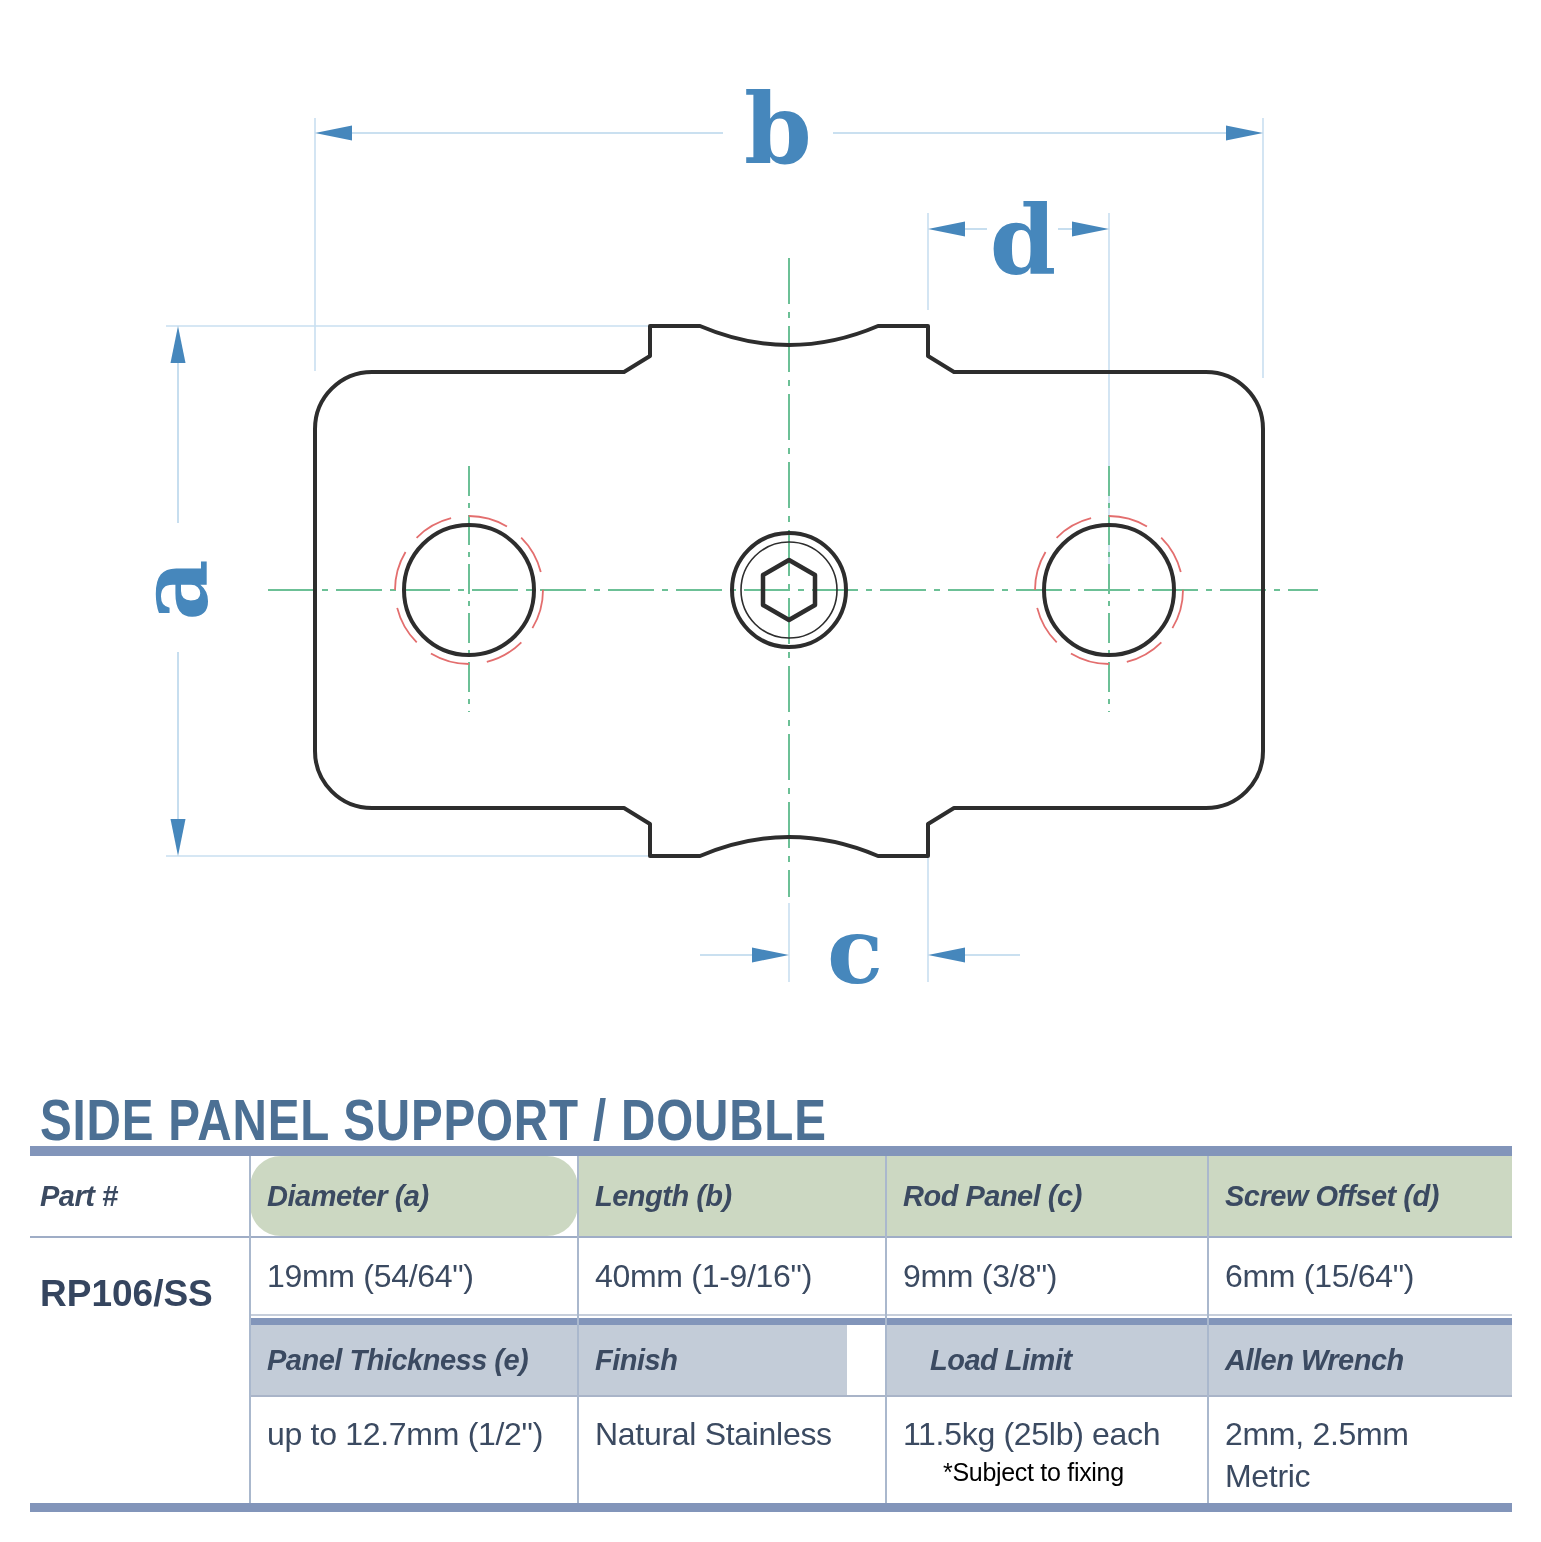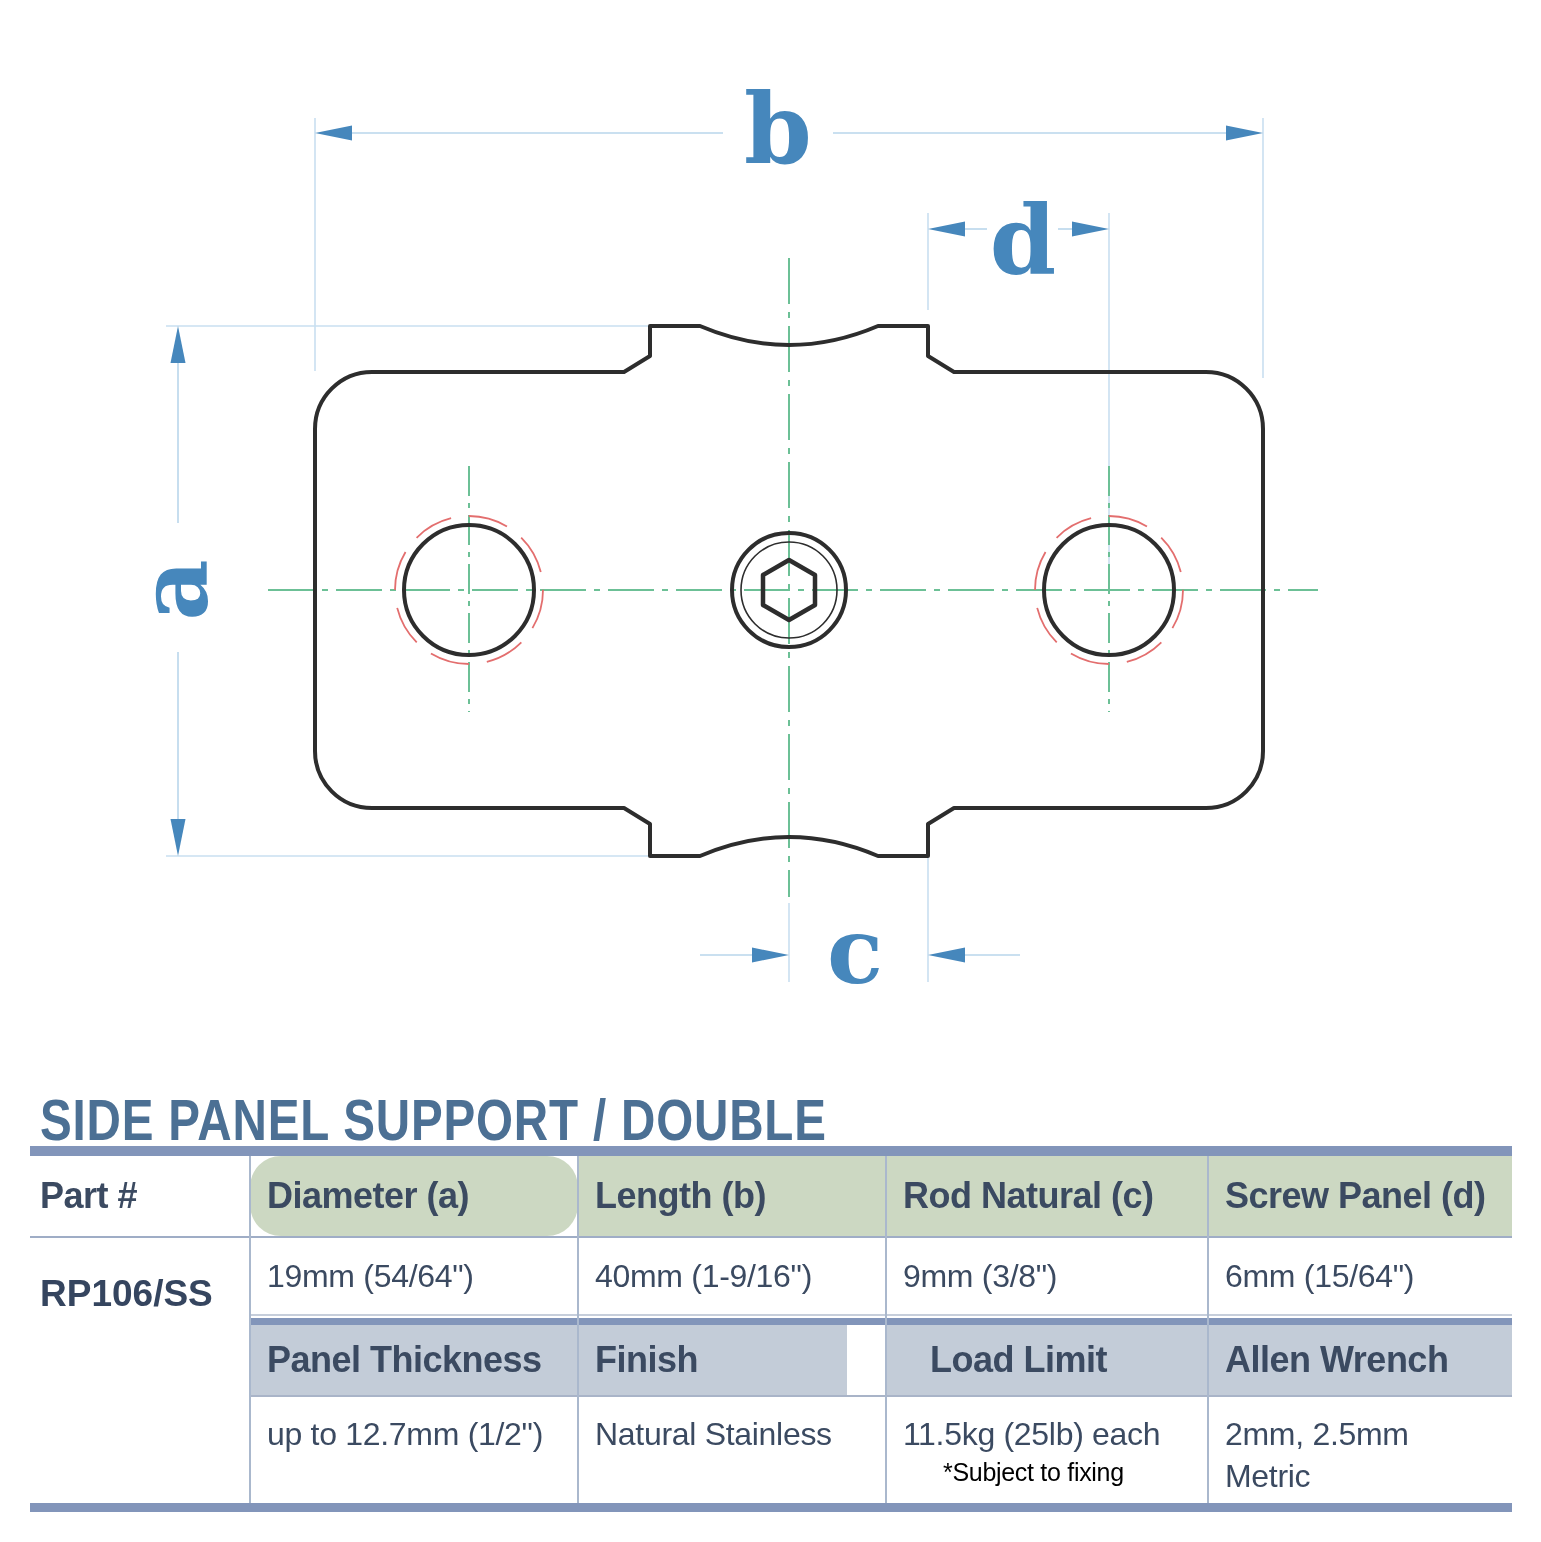--- a/index.html
+++ b/index.html
@@ -7,21 +7,21 @@
        font-family:"Liberation Sans",sans-serif;}
   #stage{position:absolute;inset:0;}
   svg text.dimlabel{font-family:"DejaVu Serif",serif;font-weight:700;fill:#4687bc;}
   .title{position:absolute;left:40px;top:1086px;font-size:58px;font-weight:700;
          color:#4c7094;letter-spacing:1px;white-space:nowrap;
          transform:scale(0.82,1);transform-origin:left top;}
   .band{position:absolute;}
   .rule{background:#8295ba;}
   .thin{background:#9fadc6;}
   .cell{position:absolute;box-sizing:border-box;color:#3b4a61;overflow:hidden;}
-  .hcell{font-size:36px;font-weight:700;letter-spacing:-0.5px;padding-left:17px;}
+  .hcell{font-size:29px;font-weight:700;letter-spacing:-0.5px;padding-left:17px;font-style:italic;}
   .greenbg{background:#ccd8c2;}
   .graybg{background:#c3ccd8;}
   .dcell{font-size:32px;font-weight:400;letter-spacing:-0.3px;padding-left:17px;}
   .partnum{font-size:37px;font-weight:700;color:#35455f;}
   .vdiv{position:absolute;width:2px;background:#aab8cd;}
   .twoline{line-height:42px;padding-top:16px;}
   .note{font-size:25px;line-height:34px;color:#000000;margin-left:40px;}
   .wrapnarrow{display:block;max-width:215px;}
 </style>
 </head>
@@ -98,22 +98,22 @@
   <div class="title">SIDE PANEL SUPPORT / DOUBLE</div>
 
   
   
   <div class="band rule" style="left:30px;top:1146px;width:1482px;height:10px;"></div>
 
   
   <div class="cell hcell" style="left:30px;top:1156px;width:220px;height:80px;line-height:80px;padding-left:10px;background:#ffffff;">Part #</div>
   <div class="cell hcell greenbg" style="left:250px;top:1156px;width:328px;height:80px;line-height:80px;border-radius:31px;">Diameter (a)</div>
   <div class="cell hcell greenbg" style="left:578px;top:1156px;width:308px;height:80px;line-height:80px;">Length (b)</div>
-  <div class="cell hcell greenbg" style="left:886px;top:1156px;width:322px;height:80px;line-height:80px;">Rod Natural (c)</div>
-  <div class="cell hcell greenbg" style="left:1208px;top:1156px;width:304px;height:80px;line-height:80px;">Screw Panel (d)</div>
+  <div class="cell hcell greenbg" style="left:886px;top:1156px;width:322px;height:80px;line-height:80px;">Rod Panel (c)</div>
+  <div class="cell hcell greenbg" style="left:1208px;top:1156px;width:304px;height:80px;line-height:80px;">Screw Offset (d)</div>
 
   <div class="band thin" style="left:30px;top:1236px;width:1482px;height:2px;"></div>
 
   
   <div class="cell partnum" style="left:30px;top:1238px;width:220px;height:76px;line-height:76px;padding-left:10px;margin-top:18px;">RP106/SS</div>
   <div class="cell dcell" style="left:250px;top:1238px;width:328px;height:76px;line-height:76px;">19mm (54/64")</div>
   <div class="cell dcell" style="left:578px;top:1238px;width:308px;height:76px;line-height:76px;">40mm (1-9/16")</div>
   <div class="cell dcell" style="left:886px;top:1238px;width:322px;height:76px;line-height:76px;">9mm (3/8")</div>
   <div class="cell dcell" style="left:1208px;top:1238px;width:304px;height:76px;line-height:76px;">6mm (15/64")</div>
 

